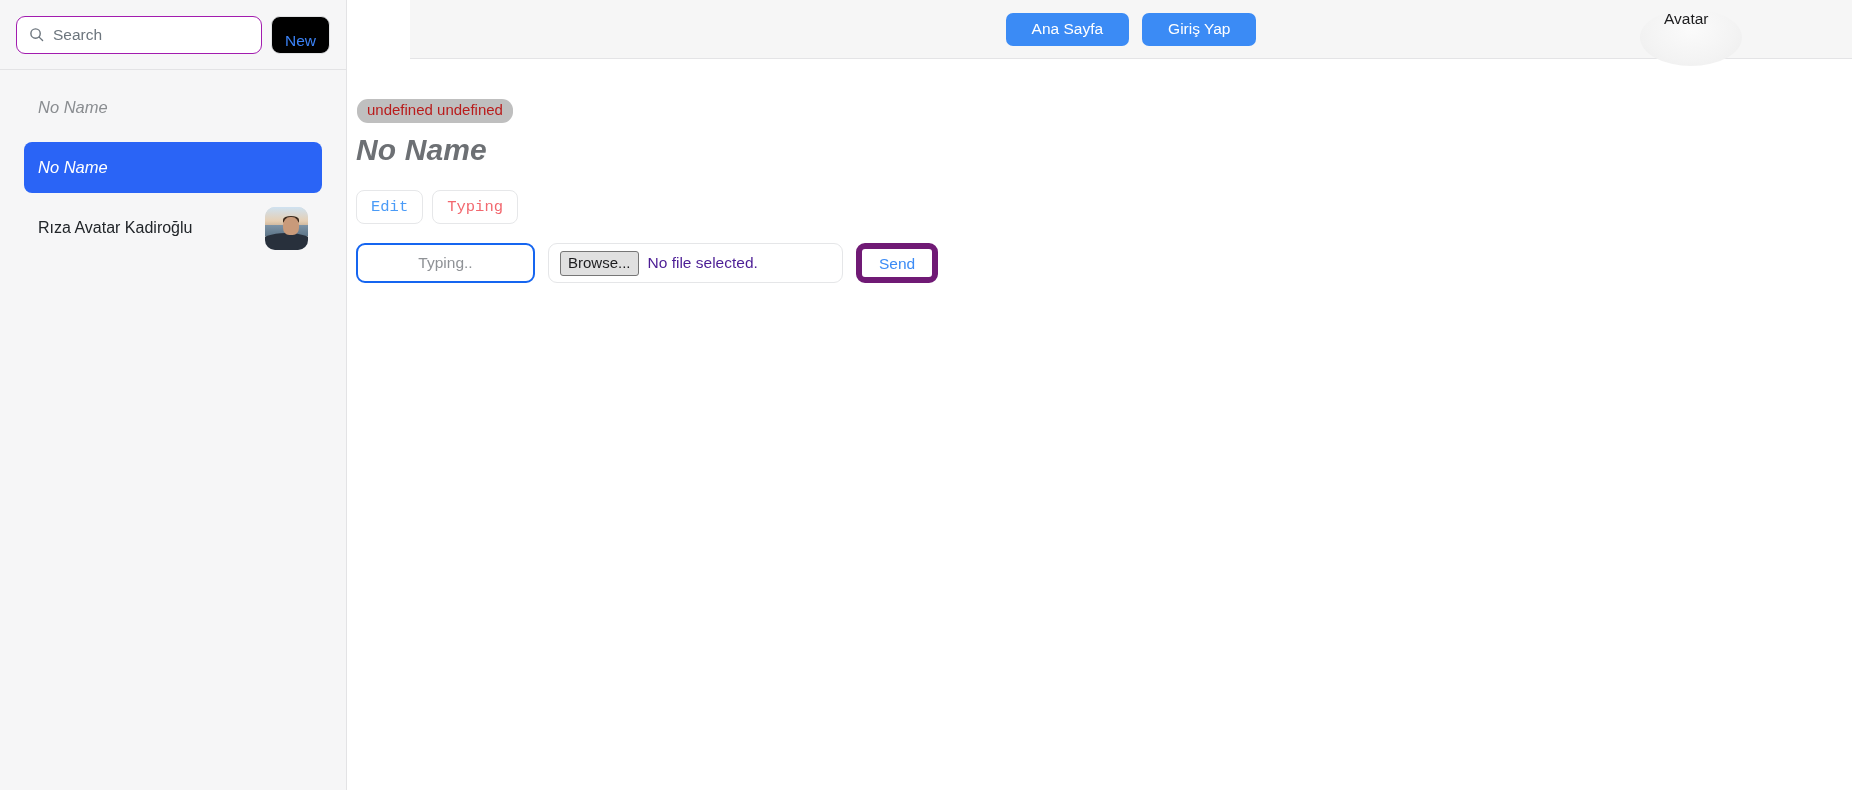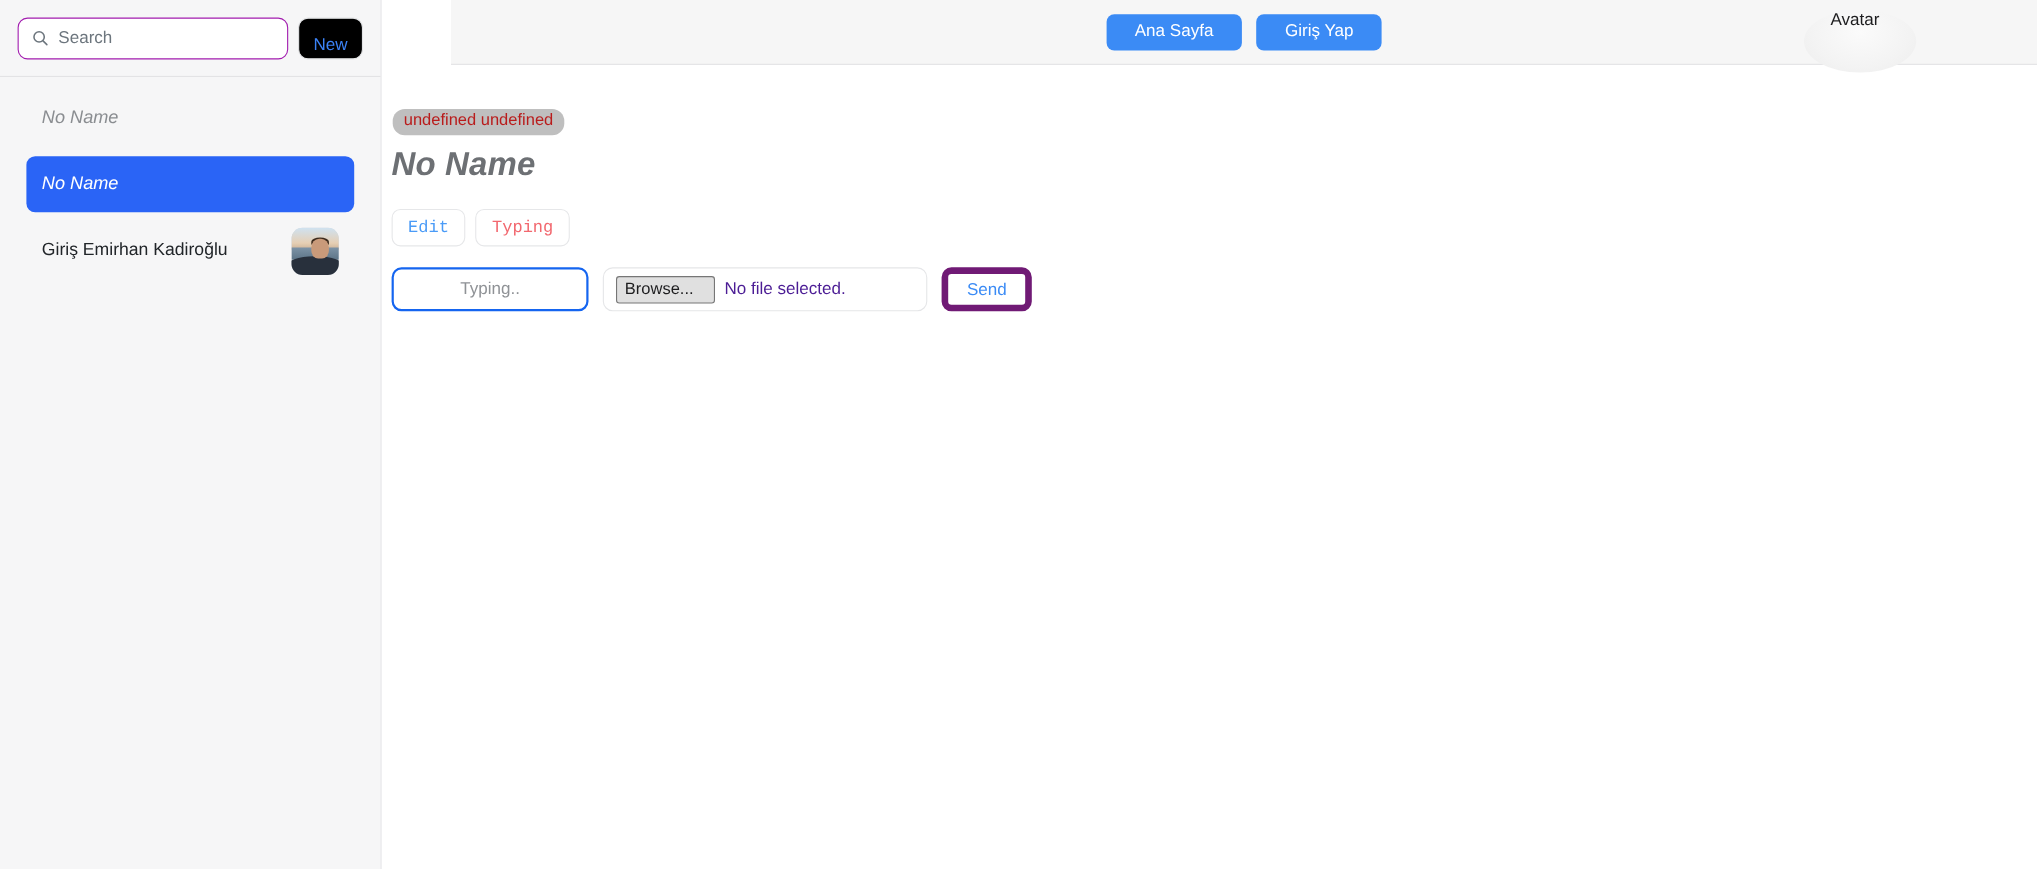--- a/index.html
+++ b/index.html
@@ -301,21 +301,21 @@
     display: flex;
     align-items: center;
     padding: 0 11px;
     gap: 9px;
     cursor: pointer;
   }
   #browse-button {
     background: #e0e0e0;
     border: 1px solid #767676;
     border-radius: 3px;
-    padding: 1px 18px 2px 7px;
+    padding: 1px 7px 2px 7px;
     font-family: "Liberation Sans", sans-serif;
     font-size: 15px;
     color: #1d1d1f;
     line-height: 1.3;
     cursor: pointer;
   }
   #file-status { font-size: 15.5px; color: #4c1d95; }
 
   #send-button {
     background: #ffffff;
@@ -354,21 +354,21 @@
 
       <div class="conv-item placeholder-item">
         <span class="conv-name muted">No Name</span>
       </div>
 
       <div class="conv-item active">
         <span class="conv-name">No Name</span>
       </div>
 
       <div class="conv-item">
-        <span class="conv-name">Giriş Emirhan Kadiroğlu</span>
+        <span class="conv-name">Rıza Avatar Kadiroğlu</span>
         <span class="conv-avatar">
           <span class="sky"></span>
           <span class="sea"></span>
           <span class="torso"></span>
           <span class="hair"></span>
           <span class="head"></span>
         </span>
       </div>
 
     </div>

